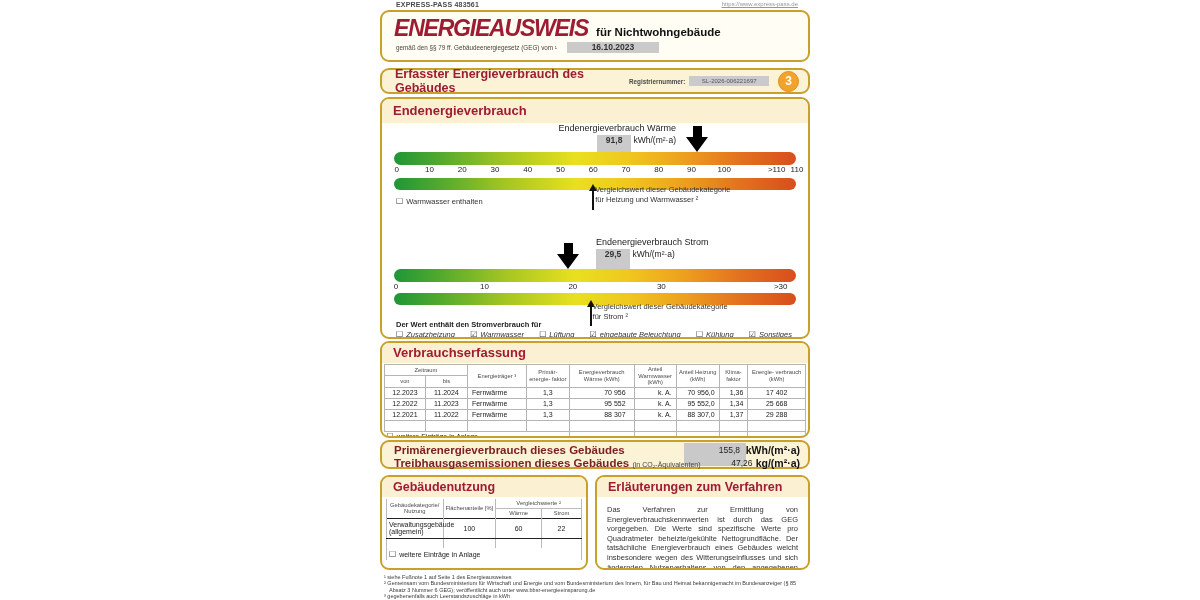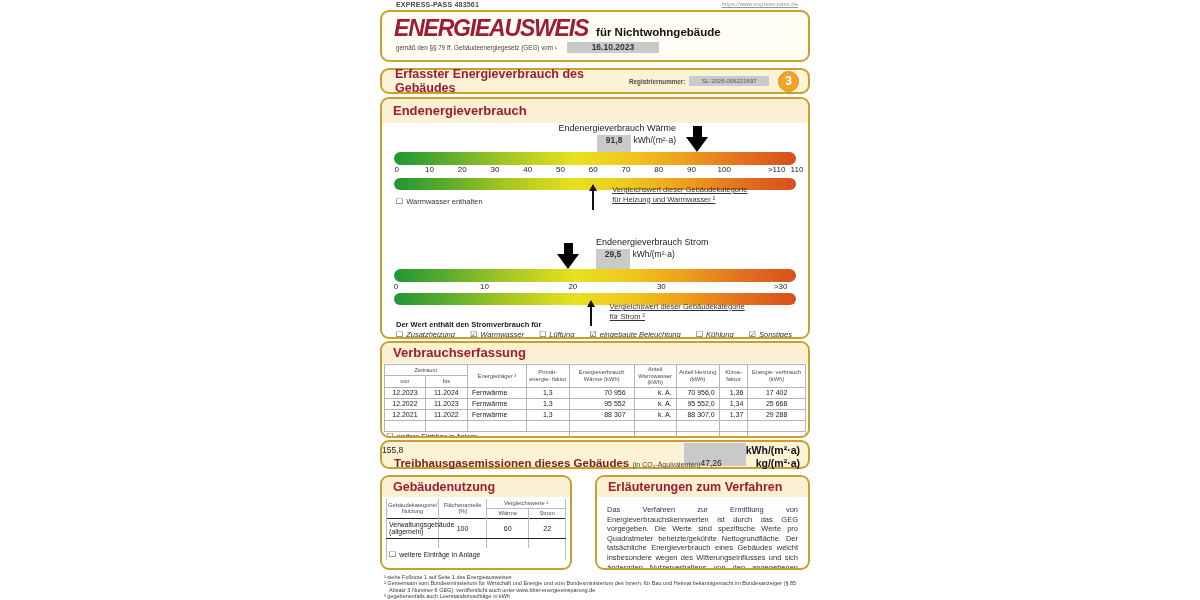--- a/index.html
+++ b/index.html
@@ -50,21 +50,21 @@
 
   .darrow { position:absolute; transform:translateX(-50%); width:22px; }
   .darrow .stem { width:9px; height:11px; background:#000; margin:0 auto; }
   .darrow .head { width:0; height:0; border-left:11px solid transparent; border-right:11px solid transparent; border-top:15px solid #000; }
   .w-darrow { top:3px; } .s-darrow { top:120px; }
 
   .uarrow { position:absolute; transform:translateX(-50%); }
   .uarrow .head { width:0; height:0; border-left:4px solid transparent; border-right:4px solid transparent; border-bottom:7px solid #111; }
   .uarrow .line { width:2px; height:19px; background:#111; margin:0 auto; }
   .w-uarrow { top:61px; } .s-uarrow { top:177px; }
-  .cmp-text { position:absolute; margin-left:19px; font-size:7.5px; color:#333; line-height:9.5px; white-space:nowrap;text-decoration:underline; }
+  .cmp-text { position:absolute; margin-left:2px; font-size:7.5px; color:#333; line-height:9.5px; white-space:nowrap; }
   .w-cmp { top:62px; } .s-cmp { top:179px; }
 
   .w-labelblock { position:absolute; top:0; right:120px; text-align:right; }
   .s-labelblock { position:absolute; top:114px; left:202px; text-align:left; }
   .gauge-label { font-size:9px; color:#222; }
   .gauge-valrow { margin-top:2px; font-size:8.5px; color:#222; }
   .val-field { width:34px; height:28px; line-height:10px; font-size:8.5px; font-weight:bold; color:#333; }
 
   .cb { font-family:"DejaVu Sans",sans-serif; font-size:8px; color:#333; margin-right:3px; }
   .cb-line { position:absolute; font-size:7.5px; color:#333; white-space:nowrap; }
@@ -83,25 +83,25 @@
   .c-right { text-align:right; } .pr8 { padding-right:8px !important; } .pr4 { padding-right:4px !important; }
   .more-row td { border-bottom:none; }
   .more-cell { font-size:6.5px; color:#333; border-left:none !important; }
 
   
   .summary-box { top:440px; height:29px; background:#fcf2d6; padding:1px 0; }
   .sum-gray { position:absolute; right:62px; top:1px; bottom:1px; width:62px; background:#c9c9c9; }
   .sum-row { position:relative; display:flex; align-items:center; height:13px; }
   .sum-label { flex:1; padding-left:12px; font-size:11.5px; font-weight:bold; color:#7d2025; white-space:nowrap; }
   .sum-note { font-size:7px; font-weight:normal; color:#444; }
-  .sum-val { width:120px; text-align:right; padding-right:99px; font-size:8.5px; color:#222; flex:none; }
+  .sum-val { width:120px; text-align:right; padding-right:68px; font-size:8.5px; color:#222; flex:none; }
   .sum-unit { position:absolute; right:8px; width:56px; text-align:right; font-size:10.5px; font-weight:bold; color:#111; }
 
   
-  .gn-box { top:475px; width:192px; right:auto; height:95px; overflow:hidden; }
+  .gn-box { top:475px; width:208px; right:auto; height:95px; overflow:hidden; }
   .er-box { top:475px; left:215px; width:215px; height:95px; overflow:hidden; }
   .gn-box .box-head, .er-box .box-head { height:20px; line-height:20px; font-size:12.5px; }
   table.gn { width:calc(100% - 8px); margin:2px 4px 0 4px; border-collapse:collapse; table-layout:fixed; }
   table.gn th, table.gn td { border-left:1px solid #bbb; border-right:1px solid #bbb; }
   table.gn th { font-size:5.8px; font-weight:normal; color:#4a4a4a; text-align:center; vertical-align:middle; line-height:1.2; padding:1px; }
   table.gn td { font-size:7px; color:#1a1a1a; padding:1px 2px; }
   .gn-datarow td { border-top:1px solid #222; border-bottom:1px solid #222; height:20px; }
   .gn-spacer td { height:10px; border-bottom:none; }
   .gn-more td { font-size:6.5px; color:#333; border:none; padding-left:6px; height:12px; }
   .er-text { padding:8px 10px 0 10px; font-size:7.5px; line-height:9.6px; color:#333; text-align:justify; }
@@ -305,20 +305,21 @@
               <td></td>
           <td></td>
         </tr>
       </tbody>
         </table>
     </div>
 
     <div class="box summary-box">
       <div class="sum-gray"></div>
       <div class="sum-row">
+        <span class="sum-label">Primärenergieverbrauch dieses Gebäudes</span>
         <span class="sum-val">155,8</span>
         <span class="sum-unit">kWh/(m²·a)</span>
       </div>
       <div class="sum-row">
         <span class="sum-label"><span>Treibhausgasemissionen dieses Gebäudes</span> <span class="sum-note">(in CO₂-Äquivalenten)</span></span>
         <span class="sum-val">47,26</span>
         <span class="sum-unit">kg/(m²·a)</span>
       </div>
     </div>
 

